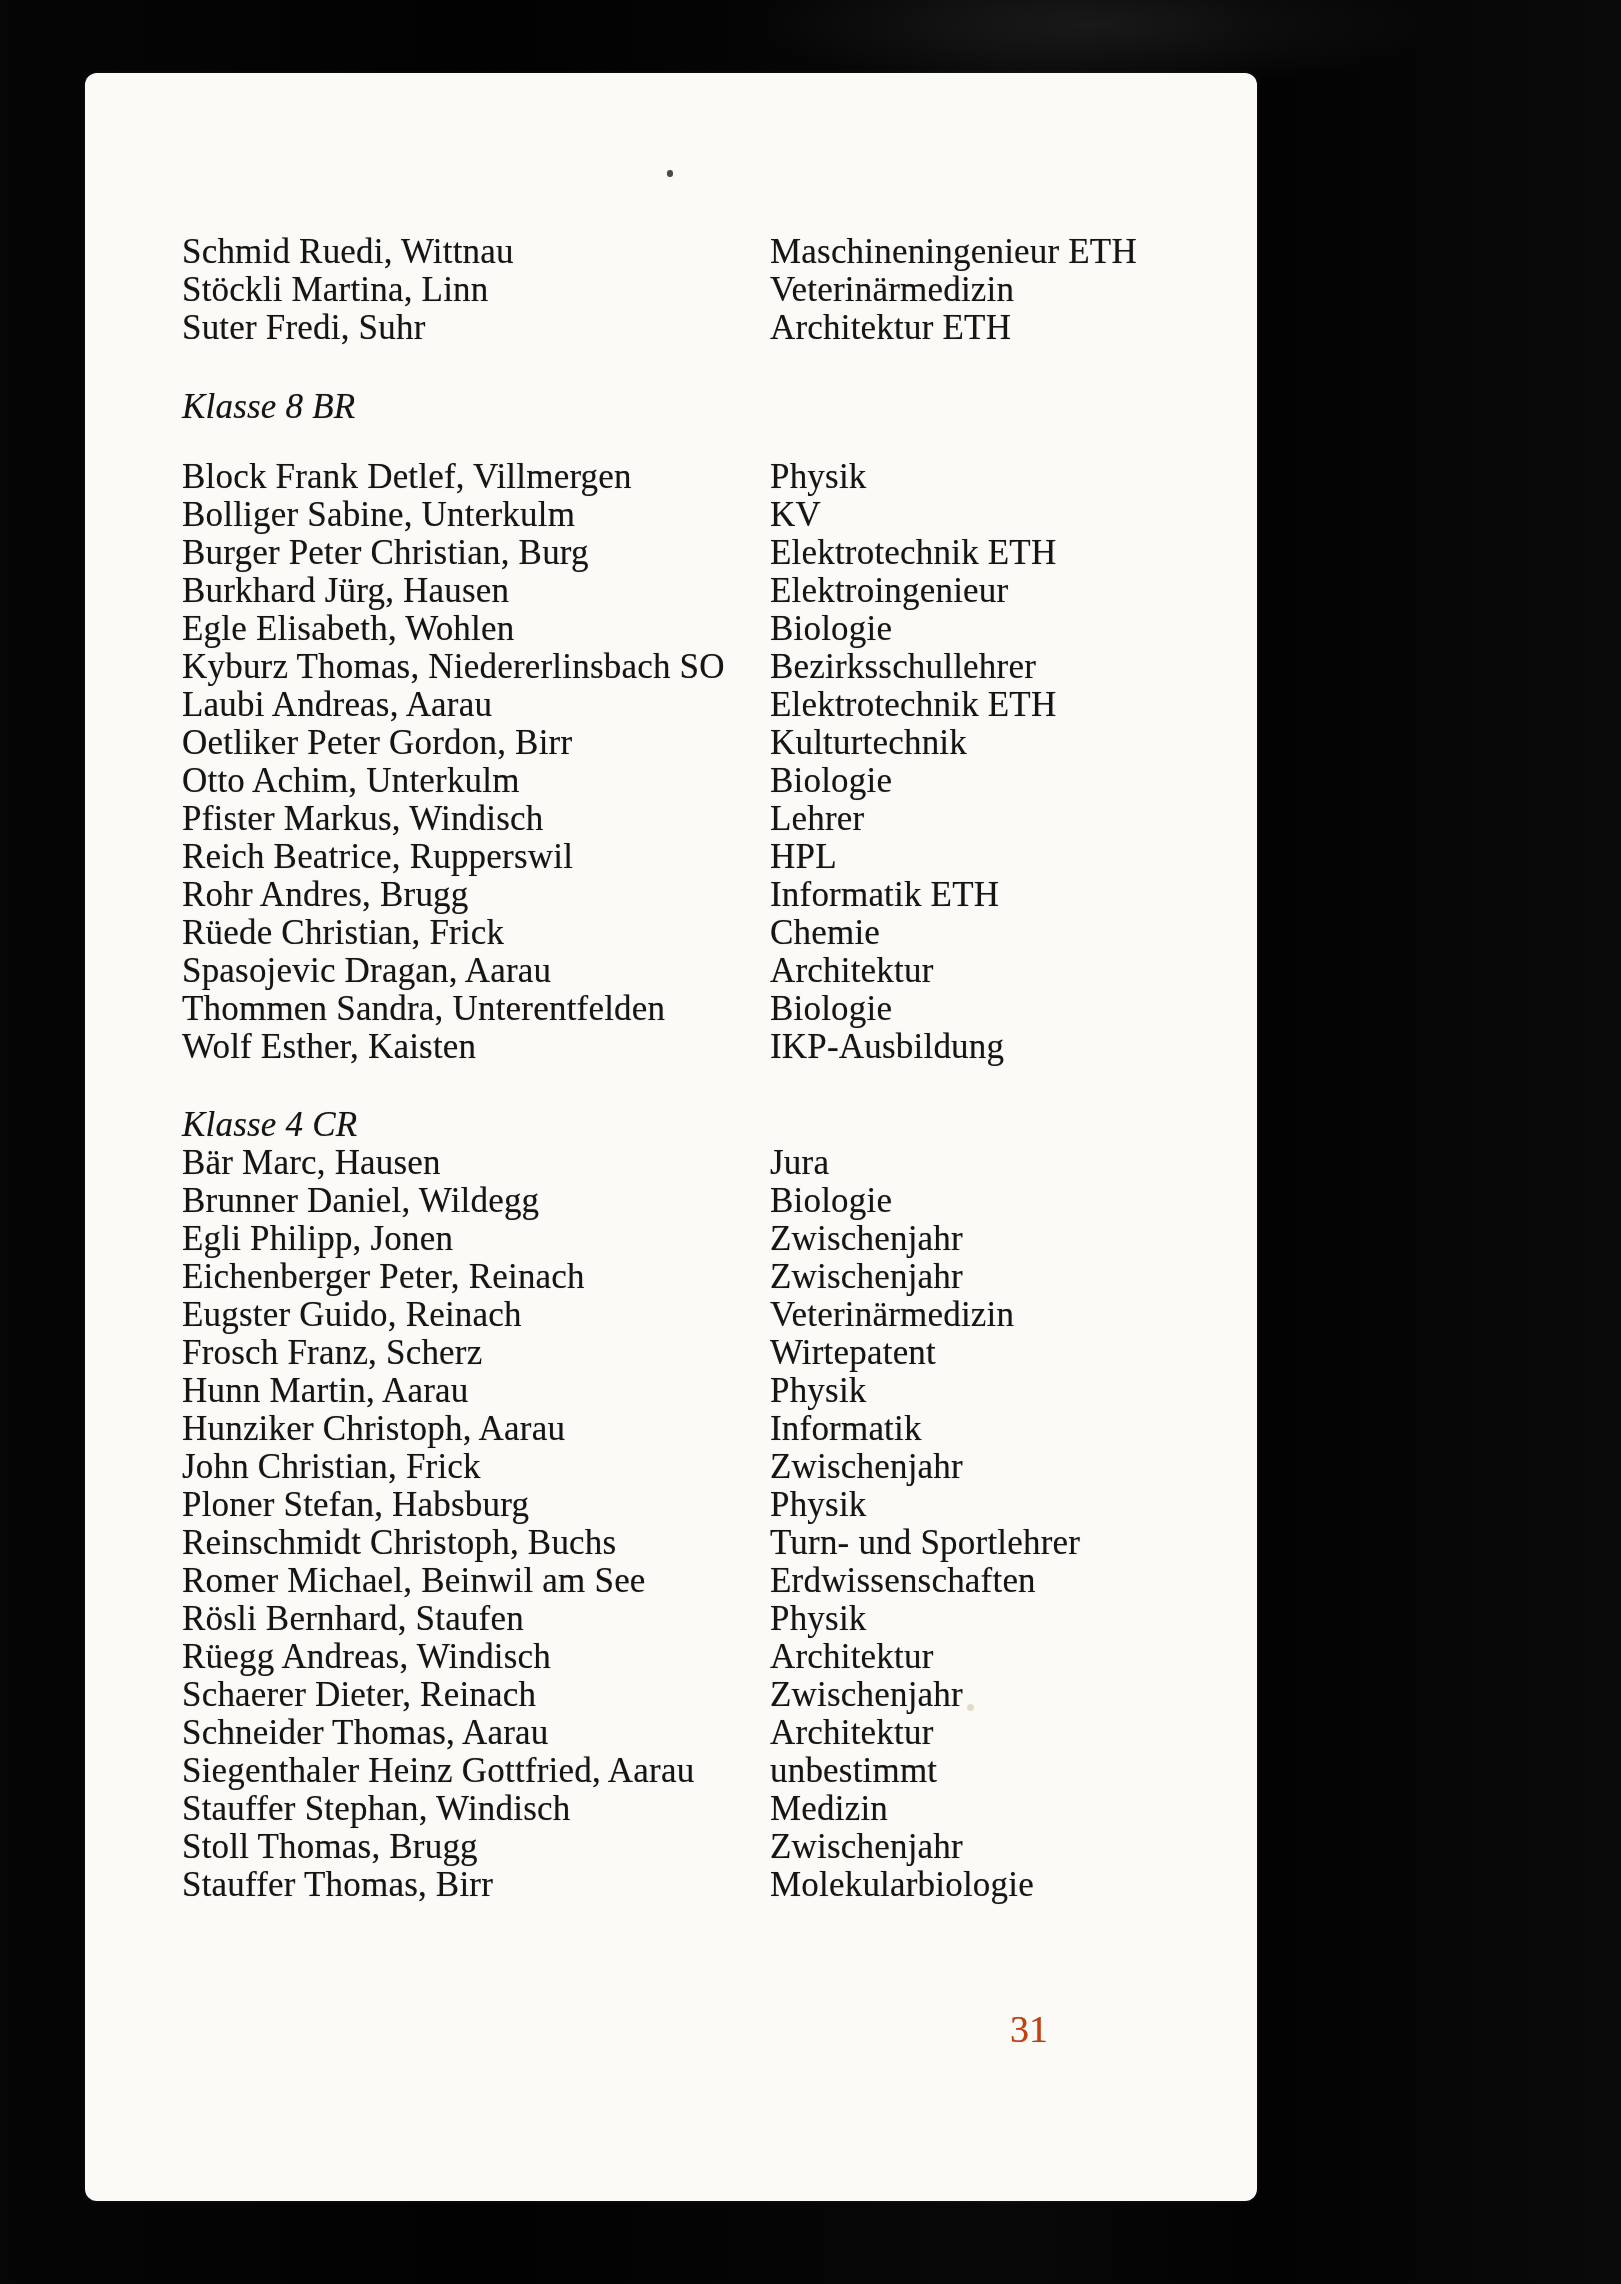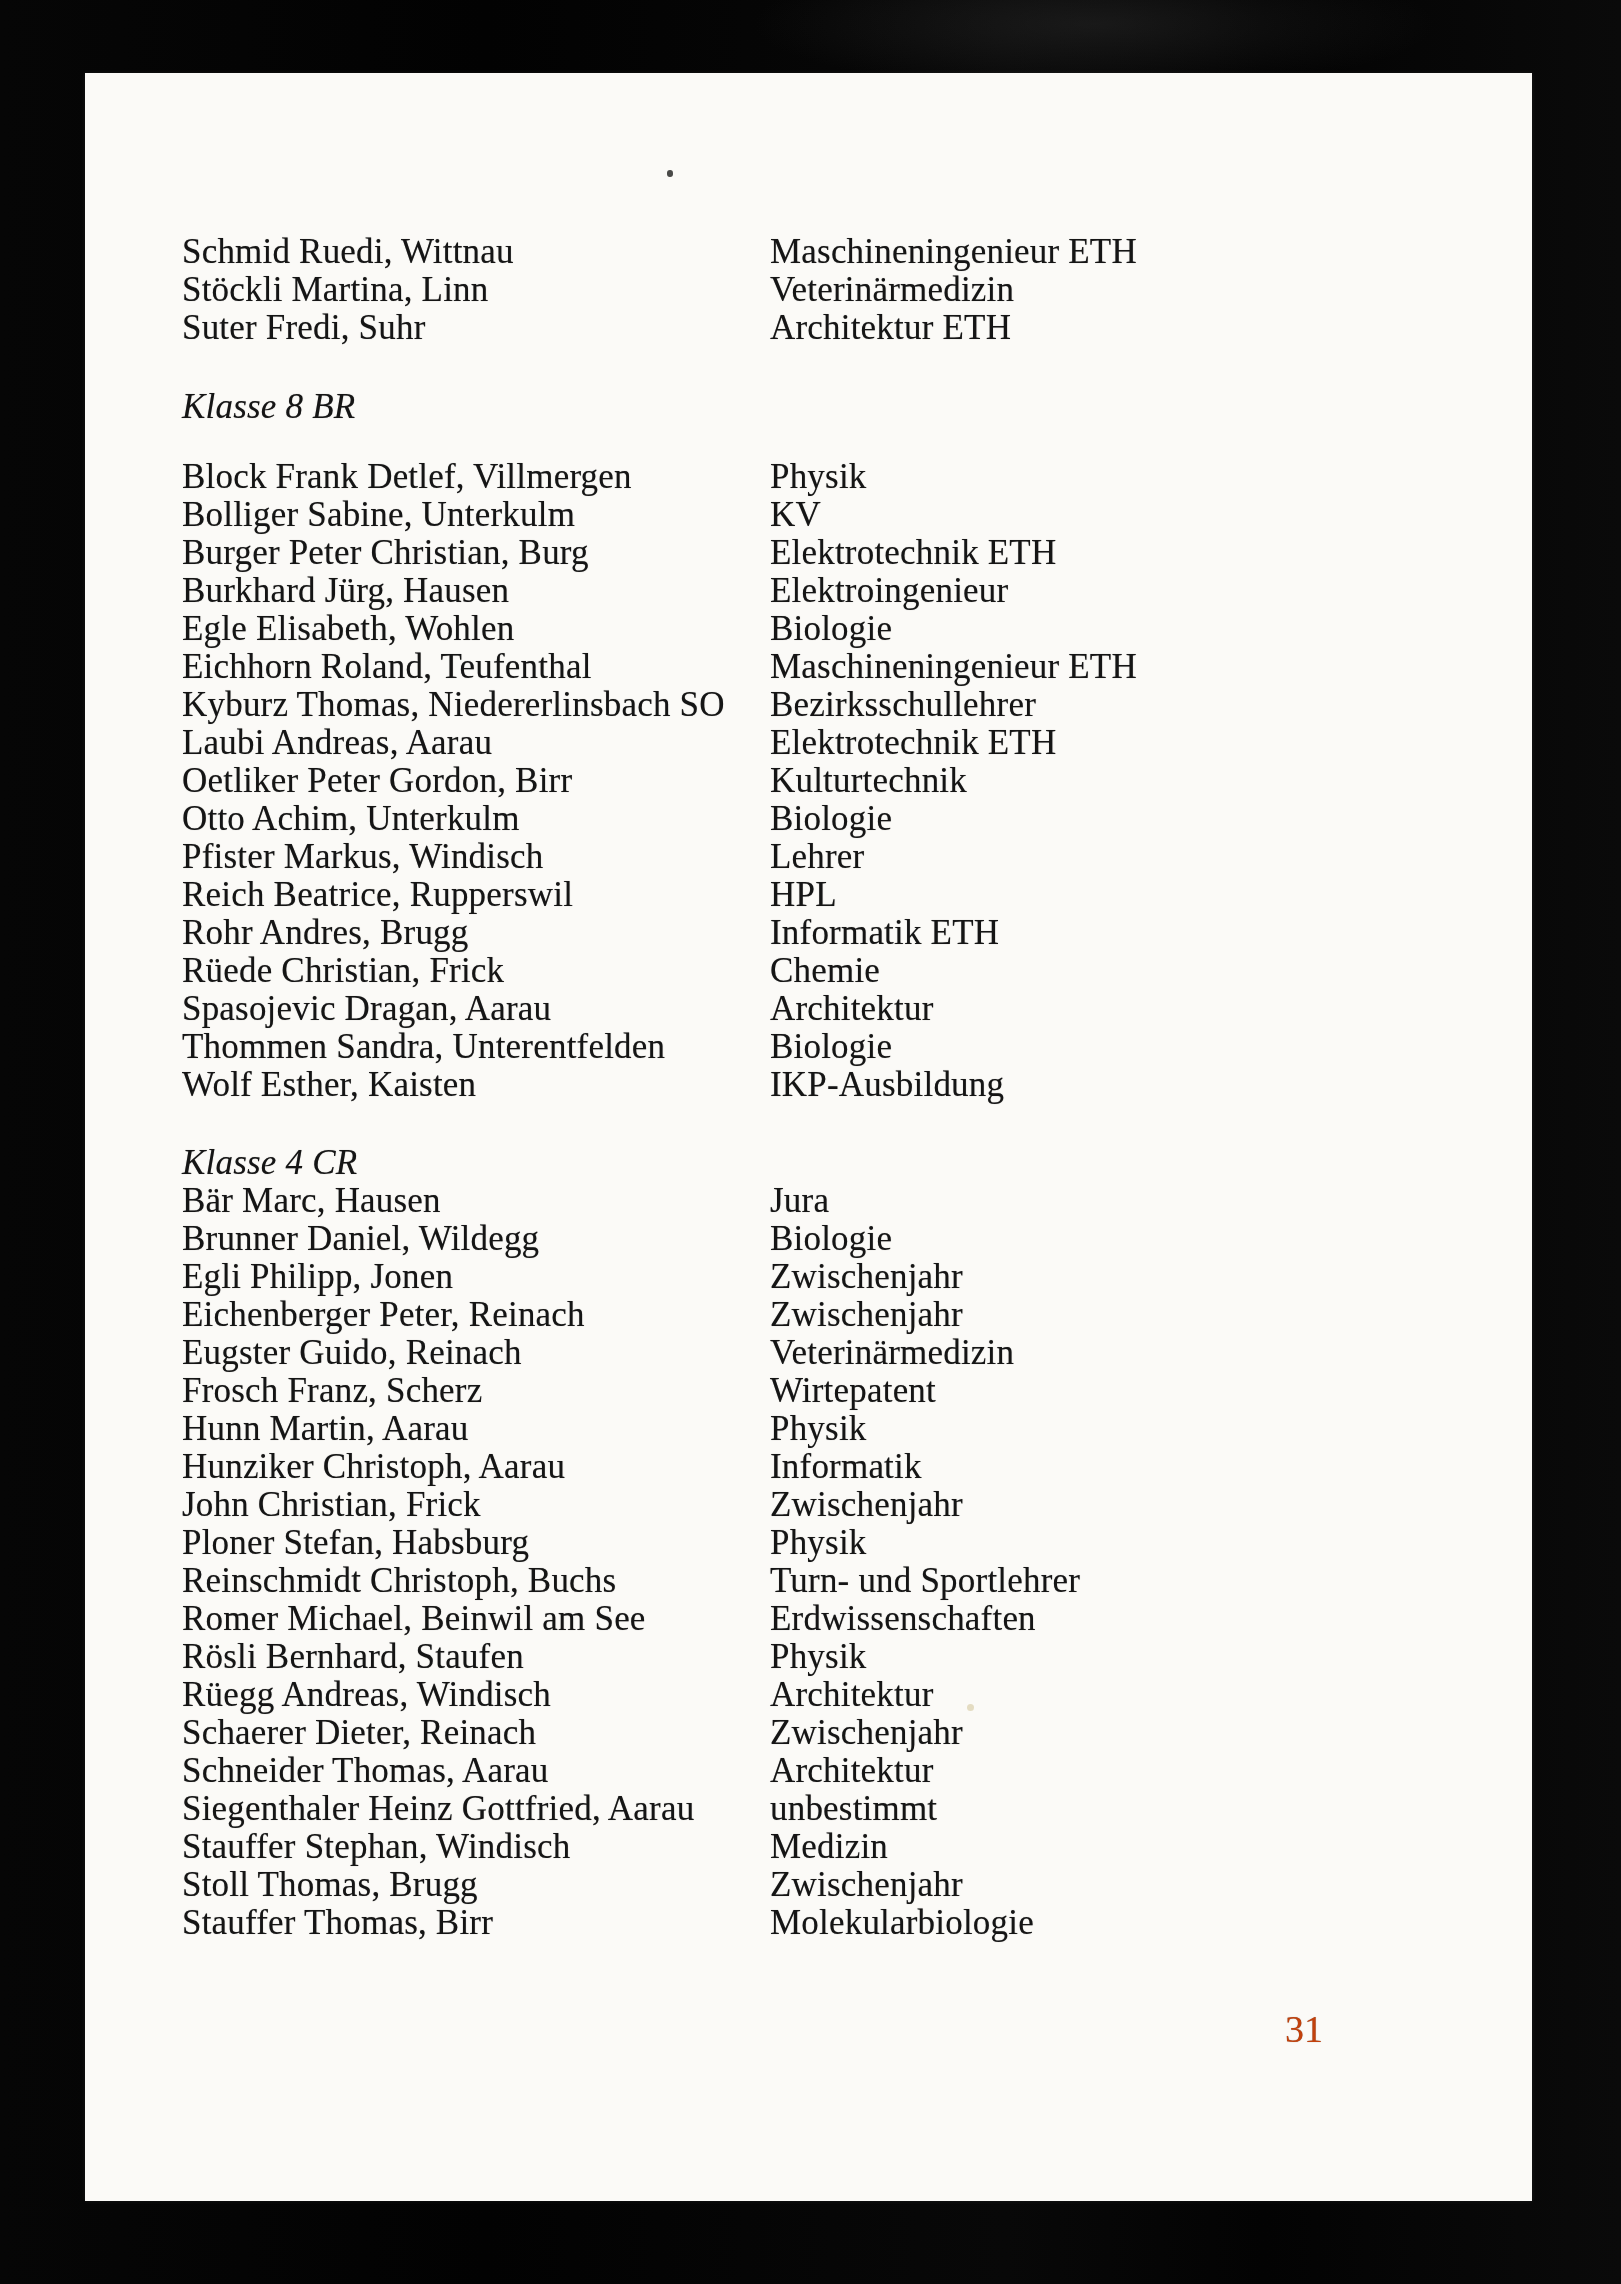--- a/index.html
+++ b/index.html
@@ -11,23 +11,24 @@
   }
   .frame {
     position: absolute; left: 0; top: 0;
     width: 1621px; height: 2284px;
     background:
       radial-gradient(ellipse 486px 97px at 1094px 24px, rgba(60,60,60,0.35), rgba(0,0,0,0) 70%),
       linear-gradient(90deg, #060606 0%, #020202 30%, #080808 62%, #030303 78%, #0a0a0a 100%);
   }
   .page {
     position: absolute; left: 85px; top: 73px;
-    width: 1447px; height: 2128px;
+    width: 1172px; height: 2128px;
     background: #fbfaf7;
     box-shadow: 0 0 4.9px rgba(255,255,255,0.08);
+    border-radius: 12px;
   }
   .content {
     position: absolute; left: 97px; top: 0; width: 1297px;
     color: #151515;
     font-size: 35px;
     text-shadow: 0 0 0.8px rgba(20,20,20,0.45);
     letter-spacing: 0.2px;
   }
   .section-block { }
   #section-0 { margin-top: 160px; }
@@ -77,21 +78,20 @@
         </div>
 
       <div class="klasse-heading" id="heading-1">Klasse 8 BR</div>
 
       <div class="section-block" id="section-1">
           <div class="entry-row"><span class="entry-name">Block Frank Detlef, Villmergen</span><span class="entry-field">Physik</span></div>
           <div class="entry-row"><span class="entry-name">Bolliger Sabine, Unterkulm</span><span class="entry-field">KV</span></div>
           <div class="entry-row"><span class="entry-name">Burger Peter Christian, Burg</span><span class="entry-field">Elektrotechnik ETH</span></div>
           <div class="entry-row"><span class="entry-name">Burkhard Jürg, Hausen</span><span class="entry-field">Elektroingenieur</span></div>
           <div class="entry-row"><span class="entry-name">Egle Elisabeth, Wohlen</span><span class="entry-field">Biologie</span></div>
-          <div class="entry-row"><span class="entry-name">Eichhorn Roland, Teufenthal</span><span class="entry-field">Maschineningenieur ETH</span></div>
           <div class="entry-row"><span class="entry-name">Kyburz Thomas, Niedererlinsbach SO</span><span class="entry-field">Bezirksschullehrer</span></div>
           <div class="entry-row"><span class="entry-name">Laubi Andreas, Aarau</span><span class="entry-field">Elektrotechnik ETH</span></div>
           <div class="entry-row"><span class="entry-name">Oetliker Peter Gordon, Birr</span><span class="entry-field">Kulturtechnik</span></div>
           <div class="entry-row"><span class="entry-name">Otto Achim, Unterkulm</span><span class="entry-field">Biologie</span></div>
           <div class="entry-row"><span class="entry-name">Pfister Markus, Windisch</span><span class="entry-field">Lehrer</span></div>
           <div class="entry-row"><span class="entry-name">Reich Beatrice, Rupperswil</span><span class="entry-field">HPL</span></div>
           <div class="entry-row"><span class="entry-name">Rohr Andres, Brugg</span><span class="entry-field">Informatik ETH</span></div>
           <div class="entry-row"><span class="entry-name">Rüede Christian, Frick</span><span class="entry-field">Chemie</span></div>
           <div class="entry-row"><span class="entry-name">Spasojevic Dragan, Aarau</span><span class="entry-field">Architektur</span></div>
           <div class="entry-row"><span class="entry-name">Thommen Sandra, Unterentfelden</span><span class="entry-field">Biologie</span></div>

